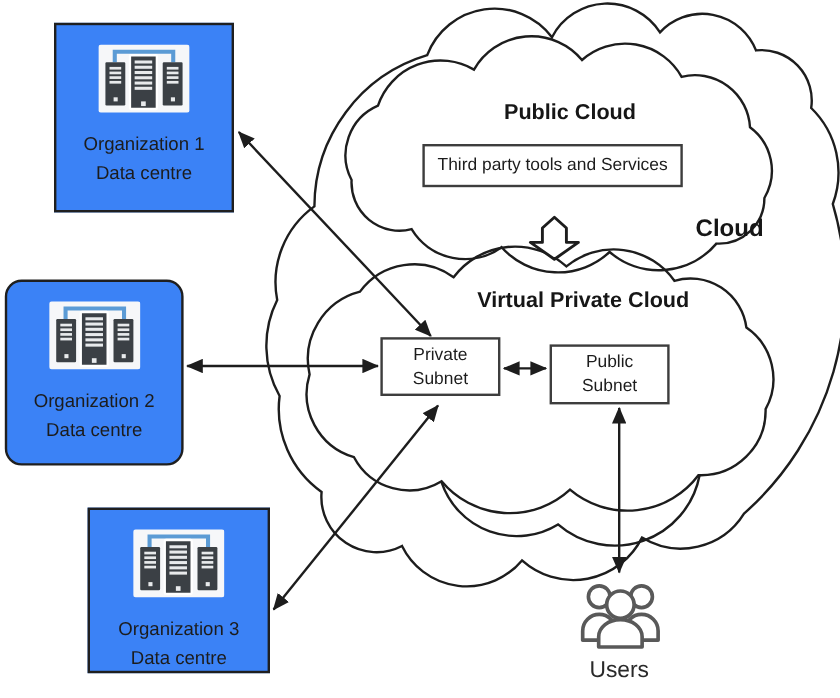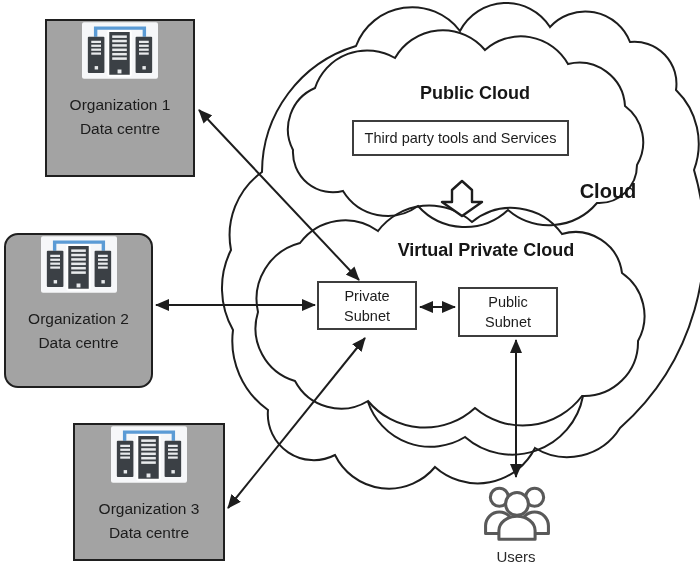--- a/index.html
+++ b/index.html
@@ -9,24 +9,25 @@
     width: 700px;
     height: 582px;
     background: #ffffff;
     overflow: hidden;
     color: #1d1d1d;
   }
   svg.layer { position: absolute; left: 0; top: 0; }
   .abs { position: absolute; }
   .org-box {
     border: 2.5px solid #1f1f1f;
-    background: #a3a3a3;
+    background: #3b82f6;
     display: flex;
     flex-direction: column;
     align-items: center;
+    padding-top: 15px;
   }
   .org-box .icon-wrap { margin-bottom: 9px; }
   .org-label {
     font-size: 15.5px;
     line-height: 24px;
     text-align: center;
     color: #1c1c1c;
   }
   .small-box {
     border: 2px solid #3d3d3d;
@@ -36,21 +37,21 @@
     align-items: center;
     justify-content: center;
     text-align: center;
   }
   .subnet-label { font-size: 14.5px; line-height: 20px; color: #1c1c1c; }
   .third-party-label { font-size: 14.5px; color: #1c1c1c; }
   .cloud-title { font-weight: bold; text-align: center; color: #161616; }
   .t-public { font-size: 18px; }
   .t-outer  { font-size: 20px; }
   .t-vpc    { font-size: 18px; }
-  .users-label { font-size: 15px; text-align: center; color: #2a2a2a; }
+  .users-label { font-size: 19px; text-align: center; color: #2a2a2a; }
 </style>
 </head>
 <body>
 
 <div class="canvas">
 
   <svg class="layer" width="700" height="582" viewBox="0 0 700 582">
     <defs>
       <marker id="ah" viewBox="0 0 14 12" refX="13" refY="6" markerWidth="14" markerHeight="12" markerUnits="userSpaceOnUse" orient="auto-start-reverse">
         <path d="M0,0 L14,6 L0,12 Z" fill="#1d1d1d"></path>

